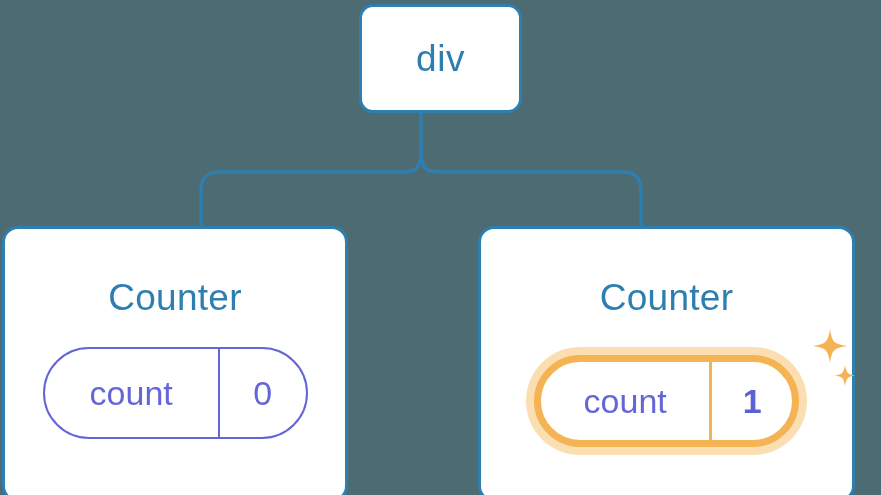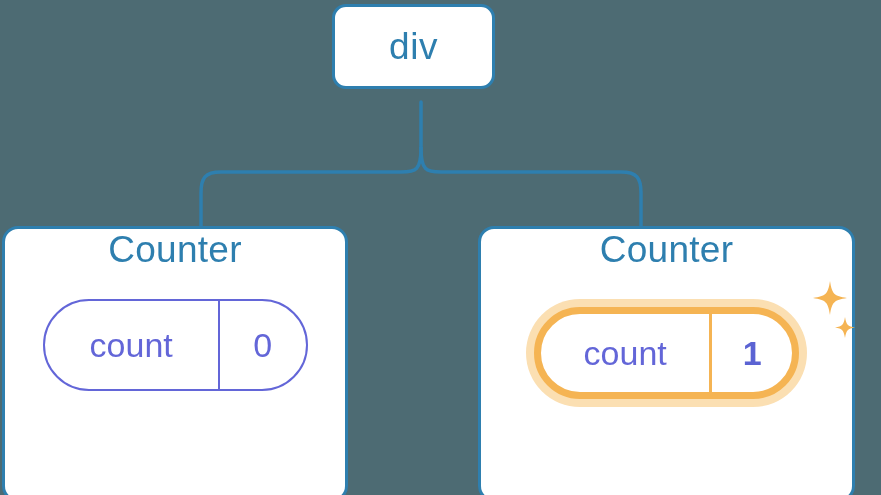--- a/index.html
+++ b/index.html
@@ -34,24 +34,24 @@
   .node {
     position: absolute;
     z-index: 2;
     background: #ffffff;
     border: 3px solid #2e7faf;
     box-sizing: border-box;
   }
 
   
   #node-root {
-    left: 332px;
+    left: 359px;
     top: 4px;
     width: 163px;
-    height: 85px;
+    height: 109px;
     border-radius: 14px;
     display: flex;
     align-items: center;
     justify-content: center;
   }
   .root-label {
     color: #2e7faf;
     font-size: 37px;
     letter-spacing: 0.5px;
   }
@@ -63,20 +63,21 @@
     flex-direction: column;
     align-items: center;
   }
   #node-left  { left: 2px;   top: 226px; width: 346px; height: 276px; }
   #node-right { left: 478px; top: 226px; width: 377px; height: 276px; }
 
   .child-title {
     color: #2e7faf;
     font-size: 37px;
     letter-spacing: 0.3px;
+    margin-top: 48px;
   }
 
   
   .pill-wrap {
     position: relative;
     margin-top: 28px;
     display: flex;
     align-items: flex-start;
     justify-content: center;
   }

